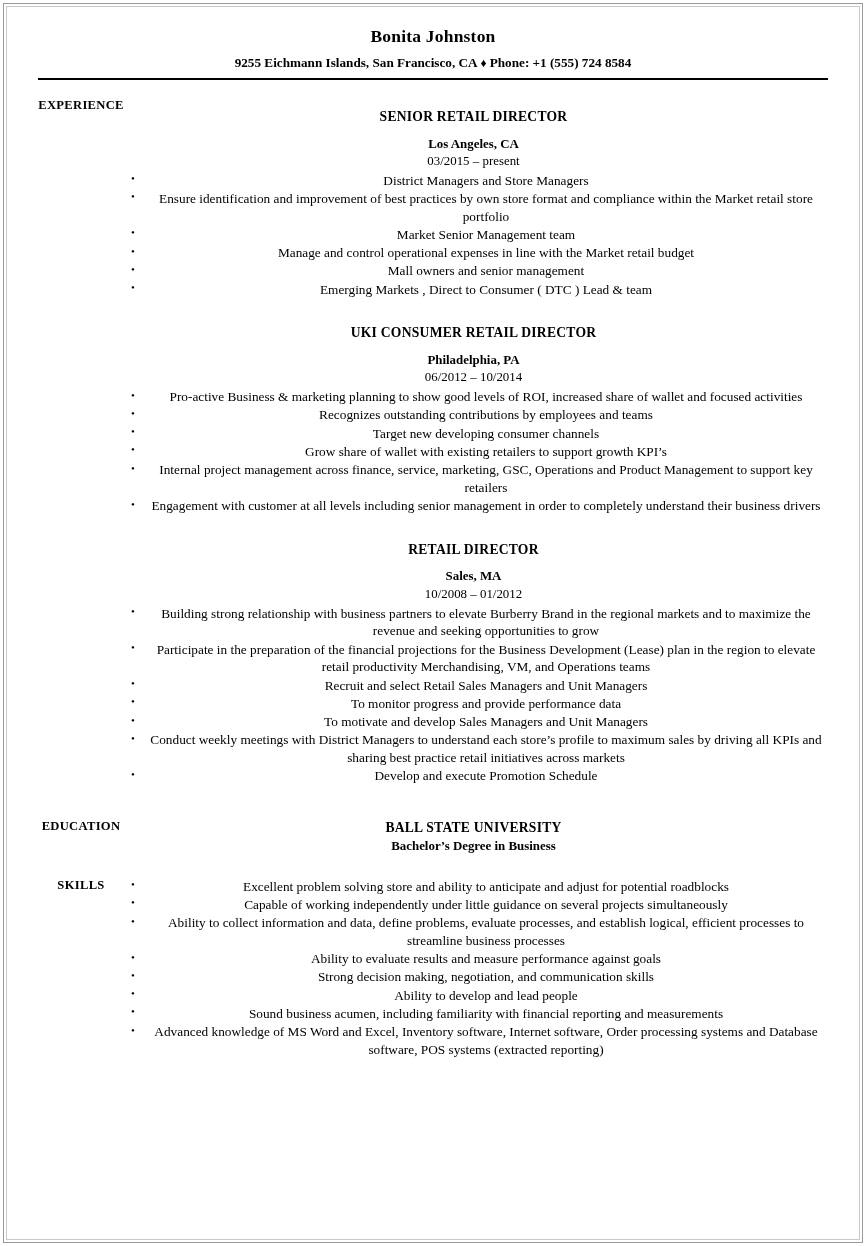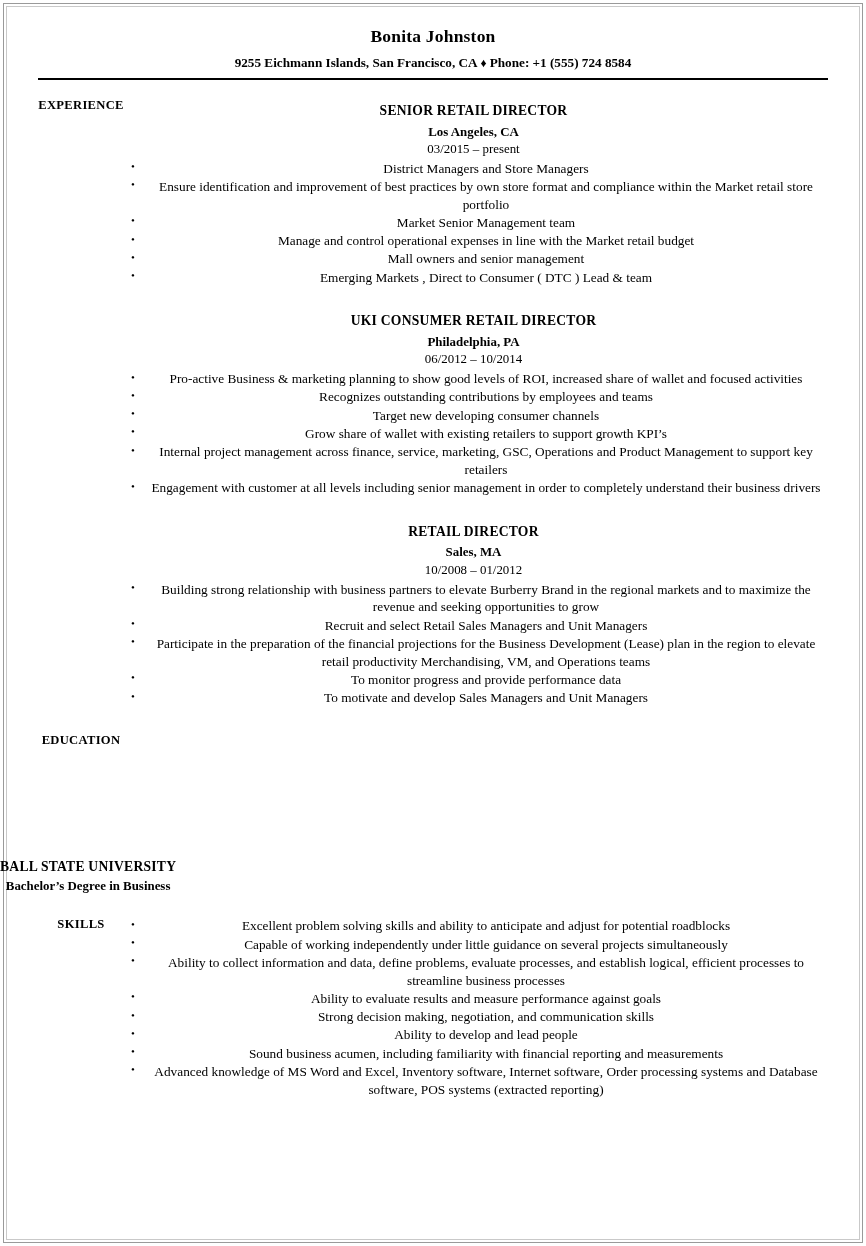--- a/index.html
+++ b/index.html
@@ -104,21 +104,21 @@
   }
 
   .job {
     margin-bottom: 0;
   }
   .job-title {
     font-weight: bold;
     font-size: 13.6px;
     letter-spacing: 0.25px;
     line-height: 1.3;
-    margin: 4px;
+    margin: 10px;
   }
   .job-location {
     font-weight: bold;
     font-size: 12.9px;
     line-height: 1.32;
     margin: 2px 0 0 0;
   }
   .job-dates {
     font-size: 12.9px;
     line-height: 1.32;
@@ -206,43 +206,45 @@
             <li>Engagement with customer at all levels including senior management in order to completely understand their business drivers</li>
           </ul>
         </div>
 
         <div class="job" style="margin-top:26px;">
           <div class="job-title">RETAIL DIRECTOR</div>
           <div class="job-location">Sales, MA</div>
           <div class="job-dates">10/2008 – 01/2012</div>
           <ul class="bullets">
             <li>Building strong relationship with business partners to elevate Burberry Brand in the regional markets and to maximize the revenue and seeking opportunities to grow</li>
+            <li>Participate in the preparation of the financial projections for the Business Development (Lease) plan in the region to elevate retail productivity Merchandising, VM, and Operations teams</li>
             <li>Recruit and select Retail Sales Managers and Unit Managers</li>
-            <li>Participate in the preparation of the financial projections for the Business Development (Lease) plan in the region to elevate retail productivity Merchandising, VM, and Operations teams</li>
             <li>To monitor progress and provide performance data</li>
             <li>To motivate and develop Sales Managers and Unit Managers</li>
+            <li>Conduct weekly meetings with District Managers to understand each store’s profile to maximum sales by driving all KPIs and sharing best practice retail initiatives across markets</li>
+            <li>Develop and execute Promotion Schedule</li>
           </ul>
         </div>
 
       </div>
     </div>
 
-    <div class="section" style="margin-top:26px;flex-direction:column;">
+    <div class="section" style="margin-top:33px;">
       <div class="section-label">EDUCATION</div>
       <div class="section-body">
         <div class="edu-school">BALL STATE UNIVERSITY</div>
         <div class="edu-degree">Bachelor’s Degree in Business</div>
       </div>
     </div>
 
     <div class="section" style="margin-top:22px;">
       <div class="section-label">SKILLS</div>
       <div class="section-body">
         <ul class="bullets" style="margin-top:0;">
-          <li>Excellent problem solving skills and ability to anticipate and adjust for potential roadblocks</li>
+          <li>Excellent problem solving store and ability to anticipate and adjust for potential roadblocks</li>
           <li>Capable of working independently under little guidance on several projects simultaneously</li>
           <li>Ability to collect information and data, define problems, evaluate processes, and establish logical, efficient processes to streamline business processes</li>
           <li>Ability to evaluate results and measure performance against goals</li>
           <li>Strong decision making, negotiation, and communication skills</li>
           <li>Ability to develop and lead people</li>
           <li>Sound business acumen, including familiarity with financial reporting and measurements</li>
           <li>Advanced knowledge of MS Word and Excel, Inventory software, Internet software, Order processing systems and Database software, POS systems (extracted reporting)</li>
         </ul>
       </div>
     </div>

